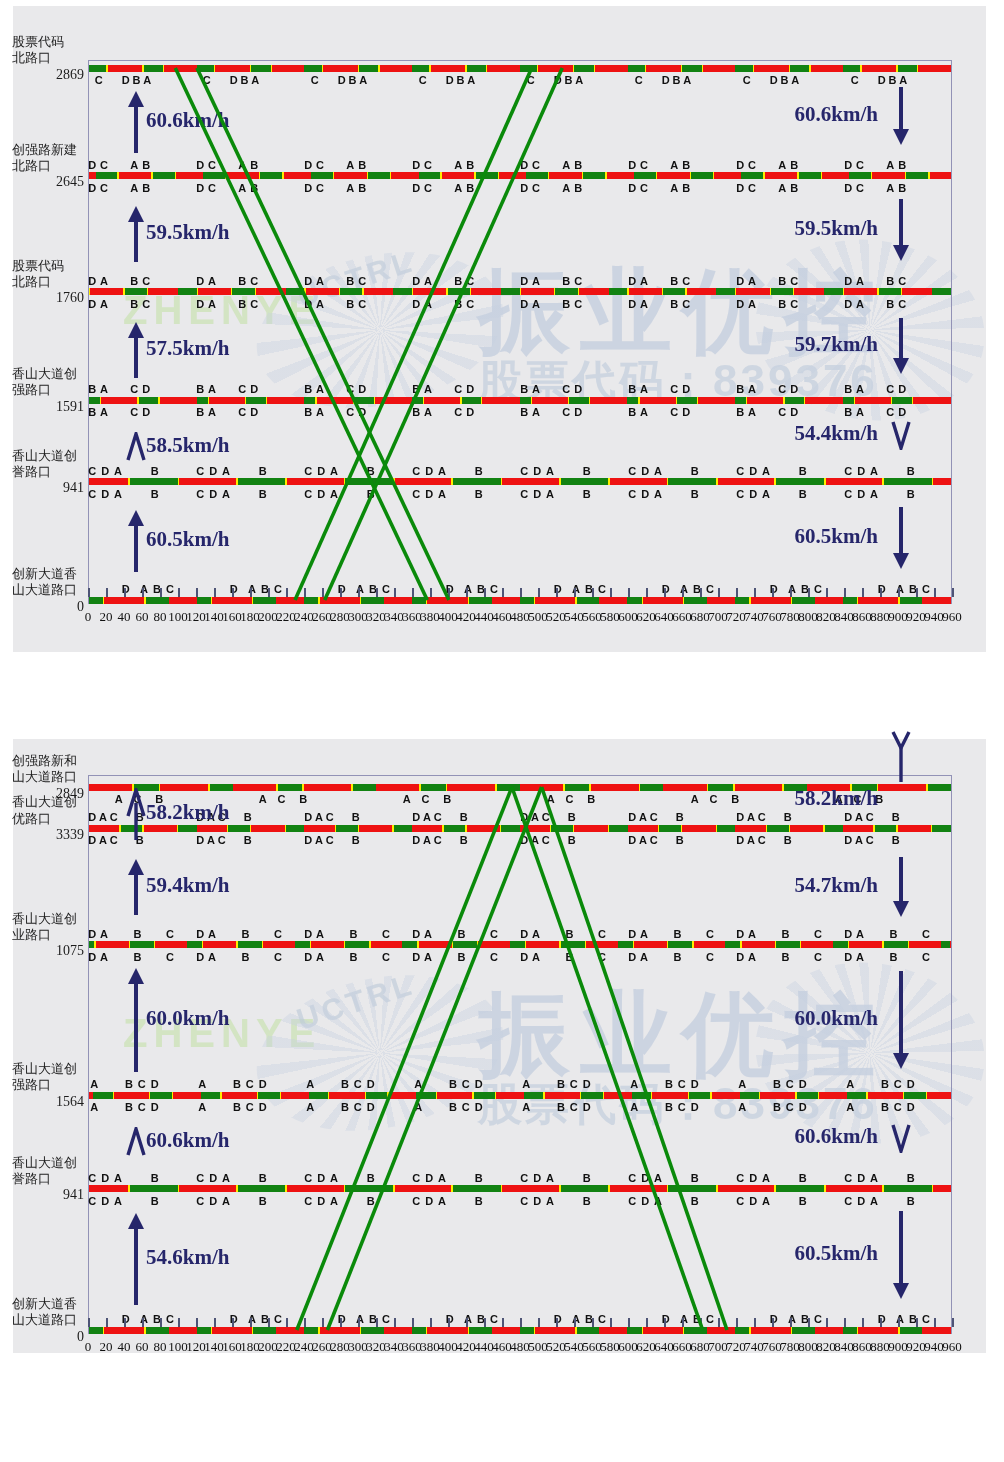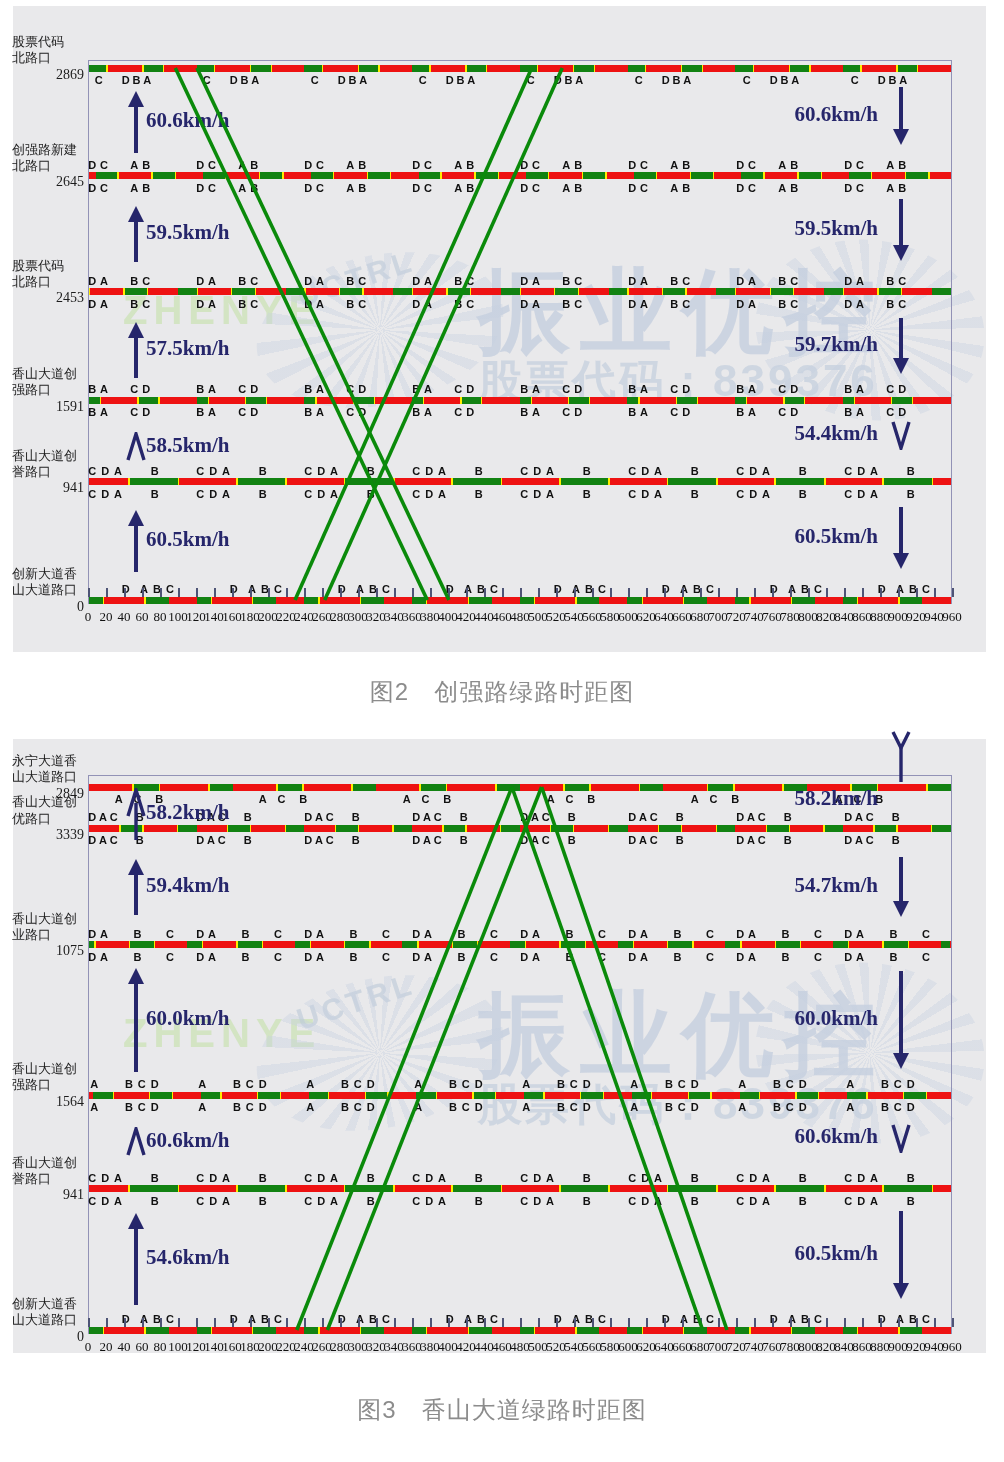--- a/index.html
+++ b/index.html
@@ -17,22 +17,20 @@
            color:rgba(203,226,182,0.75);z-index:1;}
   .wm-logo2{position:absolute;font:700 30px "Liberation Sans",sans-serif;letter-spacing:4px;
             color:rgba(182,196,214,0.55);transform:rotate(-18deg);z-index:1;}
   .wm-fan{position:absolute;border-radius:50%;z-index:1;
           background:repeating-conic-gradient(rgba(198,208,224,0.38) 0 6deg,rgba(0,0,0,0) 6deg 15deg);}
 </style>
 </head>
 <body>
 
 <div id="screen">
-  <div class="caption" id="cap1">图2　创强路绿路时距图</div>
-  <div class="caption" id="cap2">图3　香山大道绿路时距图</div>
 <div style="position: absolute; z-index: 0; left: 13px; top: 6px; width: 973px; height: 646px; background: rgb(233, 233, 235);"></div>
     <div class="wm-title" style="position: absolute; z-index: 2; left: 478px; top: 250px;">振业优控</div>
     <div class="wm-sub" style="position: absolute; z-index: 2; left: 478px; top: 352px;">股票代码：839376</div>
     <div class="wm-logo" style="position: absolute; z-index: 2; left: 123px; top: 288px;">ZHENYE</div>
     <div class="wm-logo2" style="position: absolute; z-index: 2; left: 295px; top: 262px;">UCTRL</div>
     <div class=" wm-fan" style="position: absolute; z-index: 2; left: 255px; top: 255px; width: 250px; height: 150px; transform: rotate(-12deg);"></div>
     <div class=" wm-fan" style="position: absolute; z-index: 2; left: 755px; top: 240px; width: 230px; height: 180px; transform: rotate(8deg);"></div>
     <div style="position: absolute; z-index: 2; left: 88px; top: 60px; width: 864px; height: 544px; border: 1.5px solid rgb(146, 146, 182); box-sizing: border-box;"></div>
     <div style="position: absolute; z-index: 2; left: 12px; top: 34px; width: 74px; font: 13px / 1.25 &quot;Liberation Sans&quot;, sans-serif; color: rgb(28, 28, 28);">
       <div>股票代码</div>
@@ -260,21 +258,21 @@
     <div style="position: absolute; z-index: 2; left: 746.04px; top: 181.756px; width: 12px; text-align: center; font: bold 11px &quot;Liberation Sans&quot;, sans-serif; color: rgb(17, 17, 17);">C</div>
     <div style="position: absolute; z-index: 2; left: 776.28px; top: 181.756px; width: 12px; text-align: center; font: bold 11px &quot;Liberation Sans&quot;, sans-serif; color: rgb(17, 17, 17);">A</div>
     <div style="position: absolute; z-index: 2; left: 788.16px; top: 181.756px; width: 12px; text-align: center; font: bold 11px &quot;Liberation Sans&quot;, sans-serif; color: rgb(17, 17, 17);">B</div>
     <div style="position: absolute; z-index: 2; left: 842.16px; top: 181.756px; width: 12px; text-align: center; font: bold 11px &quot;Liberation Sans&quot;, sans-serif; color: rgb(17, 17, 17);">D</div>
     <div style="position: absolute; z-index: 2; left: 854.04px; top: 181.756px; width: 12px; text-align: center; font: bold 11px &quot;Liberation Sans&quot;, sans-serif; color: rgb(17, 17, 17);">C</div>
     <div style="position: absolute; z-index: 2; left: 884.28px; top: 181.756px; width: 12px; text-align: center; font: bold 11px &quot;Liberation Sans&quot;, sans-serif; color: rgb(17, 17, 17);">A</div>
     <div style="position: absolute; z-index: 2; left: 896.16px; top: 181.756px; width: 12px; text-align: center; font: bold 11px &quot;Liberation Sans&quot;, sans-serif; color: rgb(17, 17, 17);">B</div>
     <div style="position: absolute; z-index: 2; left: 12px; top: 257.927px; width: 74px; font: 13px / 1.25 &quot;Liberation Sans&quot;, sans-serif; color: rgb(28, 28, 28);">
       <div>股票代码</div>
       <div>北路口</div>
-      <div style="text-align: right; padding-right: 2px; font: 14px &quot;Liberation Serif&quot;, serif;">2453</div>
+      <div style="text-align: right; padding-right: 2px; font: 14px &quot;Liberation Serif&quot;, serif;">1760</div>
     </div>
     <div style="position: absolute; z-index: 2; left: 89px; top: 288.427px; width: 862px; height: 7px; display: flex; background: rgb(238, 18, 18);">
       <div style="height: 100%; width: 0.153689%; background: rgb(255, 238, 0);"></div>
       <div style="height: 100%; width: 3.84221%; background: rgb(238, 18, 18);"></div>
       <div style="height: 100%; width: 0.153689%; background: rgb(255, 238, 0);"></div>
       <div style="height: 100%; width: 2.56148%; background: rgb(18, 130, 18);"></div>
       <div style="height: 100%; width: 0.153689%; background: rgb(255, 238, 0);"></div>
       <div style="height: 100%; width: 3.45799%; background: rgb(238, 18, 18);"></div>
       <div style="height: 100%; width: 2.17725%; background: rgb(18, 130, 18);"></div>
       <div style="height: 100%; width: 0.153689%; background: rgb(255, 238, 0);"></div>
@@ -864,21 +862,21 @@
       </svg></div>
     <div style="position: absolute; z-index: 0; left: 13px; top: 739px; width: 973px; height: 614px; background: rgb(233, 233, 235);"></div>
     <div class="wm-title" style="position: absolute; z-index: 2; left: 478px; top: 973px;">振业优控</div>
     <div class="wm-sub" style="position: absolute; z-index: 2; left: 478px; top: 1075px;">股票代码：839376</div>
     <div class="wm-logo" style="position: absolute; z-index: 2; left: 123px; top: 1011px;">ZHENYE</div>
     <div class="wm-logo2" style="position: absolute; z-index: 2; left: 295px; top: 985px;">UCTRL</div>
     <div class=" wm-fan" style="position: absolute; z-index: 2; left: 255px; top: 978px; width: 250px; height: 150px; transform: rotate(-12deg);"></div>
     <div class=" wm-fan" style="position: absolute; z-index: 2; left: 755px; top: 963px; width: 230px; height: 180px; transform: rotate(8deg);"></div>
     <div style="position: absolute; z-index: 2; left: 88px; top: 775px; width: 864px; height: 559px; border: 1.5px solid rgb(146, 146, 182); box-sizing: border-box;"></div>
     <div style="position: absolute; z-index: 2; left: 12px; top: 753px; width: 74px; font: 13px / 1.25 &quot;Liberation Sans&quot;, sans-serif; color: rgb(28, 28, 28);">
-      <div>永宁大道香</div>
+      <div>创强路新和</div>
       <div>山大道路口</div>
       <div style="text-align: right; padding-right: 2px; font: 14px &quot;Liberation Serif&quot;, serif;">2849</div>
     </div>
     <div style="position: absolute; z-index: 2; left: 89px; top: 783.5px; width: 862px; height: 7px; display: flex; background: rgb(238, 18, 18);">
       <div style="height: 100%; width: 5.02008%; background: rgb(238, 18, 18);"></div>
       <div style="height: 100%; width: 0.200803%; background: rgb(255, 238, 0);"></div>
       <div style="height: 100%; width: 2.84471%; background: rgb(18, 130, 18);"></div>
       <div style="height: 100%; width: 0.200803%; background: rgb(255, 238, 0);"></div>
       <div style="height: 100%; width: 5.52209%; background: rgb(238, 18, 18);"></div>
       <div style="height: 100%; width: 0.200803%; background: rgb(255, 238, 0);"></div>

